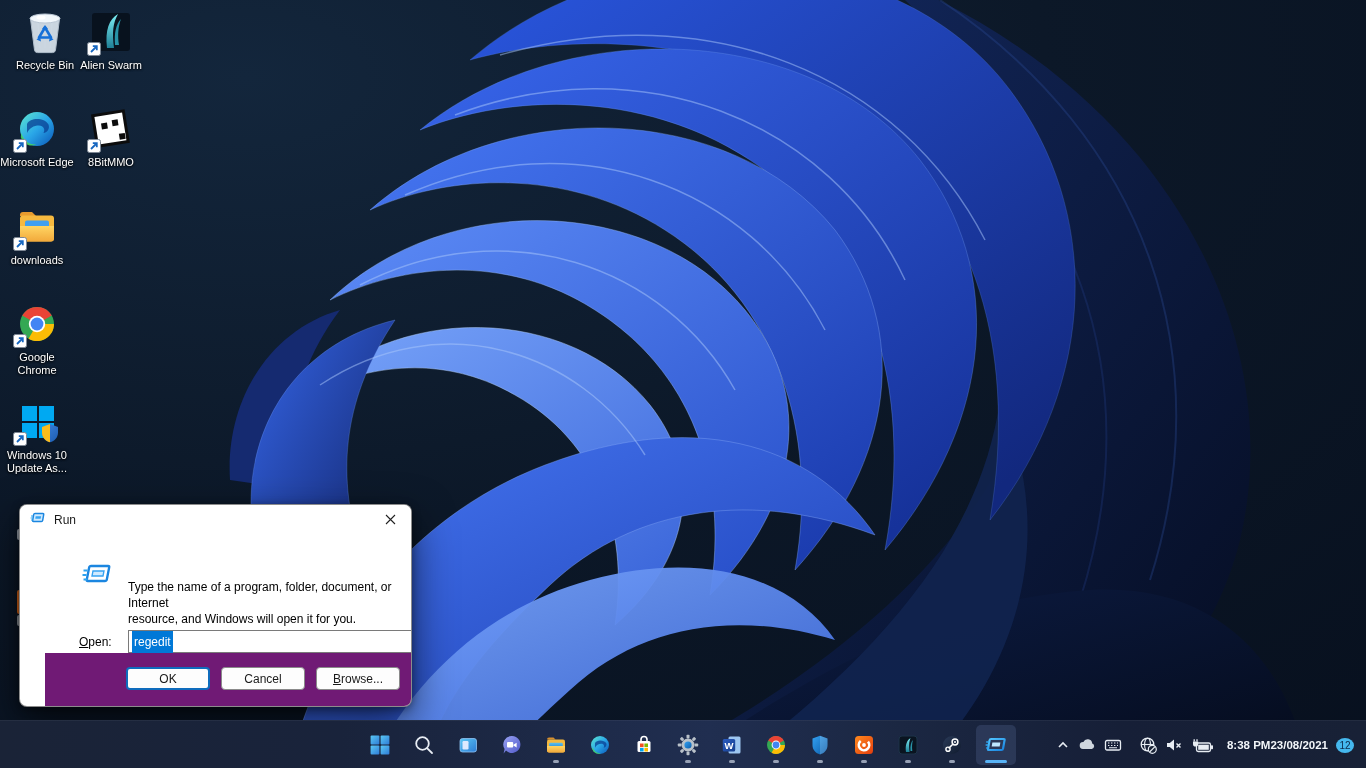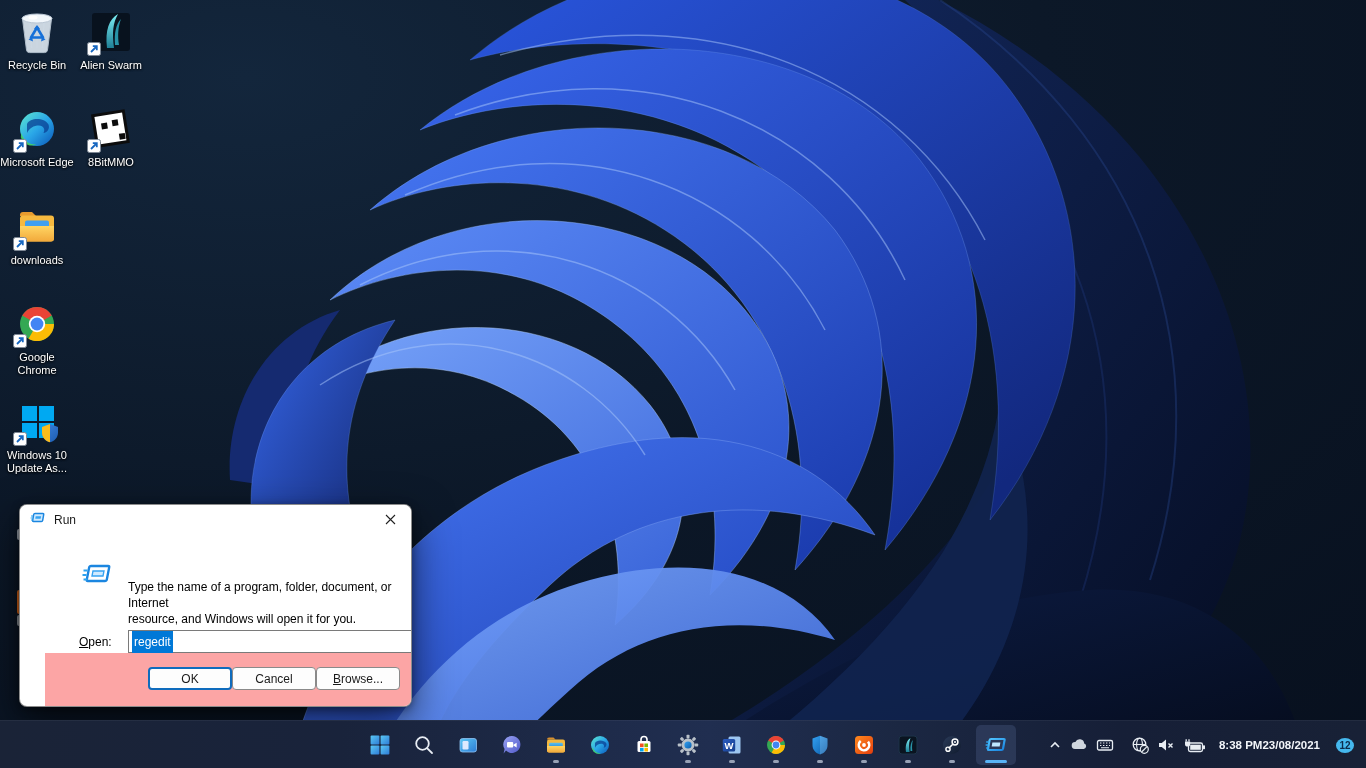--- a/index.html
+++ b/index.html
@@ -28,22 +28,22 @@
   .rd-close{width:41px;height:29px;border:none;background:transparent;display:flex;
             align-items:center;justify-content:center;cursor:default;}
   .rd-body{position:relative;height:119px;background:#fff;margin-left:48px;}
   .rd-bigicon{position:absolute;left:13px;top:24px;}
   .rd-desc{position:absolute;left:60px;top:45px;font-size:12px;line-height:16px;color:#000;}
   .rd-open-label{position:absolute;left:11px;top:101px;font-size:12px;color:#000;}
   .rd-combo{position:absolute;left:60px;top:96px;width:319px;height:23px;background:#fff;
             border:1px solid #7a7a7a;display:flex;align-items:center;padding:0 3px;}
   .rd-combo-value{font-size:12px;background:#0078d7;color:#fff;padding:4px 2px;flex:0 0 auto;}
   .rd-combo-chevron{margin-left:auto;display:flex;align-items:center;}
-  .rd-footer{height:55px;background:#fca5a5;display:flex;justify-content:flex-end;
-             align-items:flex-start;padding:14px 11px 0 0;margin-left:25px;}
+  .rd-footer{height:55px;background:#701a75;display:flex;justify-content:flex-end;
+             align-items:flex-start;gap:11px;padding:14px 11px 0 0;margin-left:25px;}
   .rd-btn{width:84px;height:23px;font-size:12px;font-family:"Liberation Sans",sans-serif;
           color:#1a1a1a;background:#fdfdfd;border:1px solid #8a8a8a;border-radius:4px;
           display:flex;align-items:center;justify-content:center;cursor:default;}
   .rd-btn.focused{border:2px solid #0f6cbd;}
   .u{text-decoration:underline;}
 
   
   .taskbar{position:absolute;left:0;bottom:0;width:1366px;height:48px;z-index:10;
            background:linear-gradient(90deg,#1a2337 0%,#19233b 25%,#202e50 52%,
                       #1b2742 66%,#161f37 82%,#182136 100%);
@@ -54,22 +54,22 @@
           cursor:default;padding:0;}
   .tb-app.active{background:rgba(155,185,245,.14);}
   .tb-dot{position:absolute;bottom:2px;left:50%;transform:translateX(-50%);
           width:6px;height:3px;border-radius:2px;background:#97a1b5;}
   .tb-dot.active-line{width:22px;background:#58b3f6;}
   .tb-tray{position:absolute;right:12px;top:0;height:48px;display:flex;align-items:center;}
   .tray-btn{border:none;background:transparent;padding:0;display:flex;align-items:center;
             justify-content:center;cursor:default;font-weight:bold;}
   .tray-clock{margin-left:10px;text-align:right;color:#f2f5f9;font-size:11.5px;
               line-height:14px;cursor:default;}
-  .tray-badge{margin-left:16px;width:18px;height:15px;border-radius:50%;background:#45b8ee;
-              color:#0c2b4a;font-size:10px;font-weight:bold;display:flex;align-items:center;
+  .tray-badge{margin-left:8px;width:18px;height:15px;border-radius:50%;background:#45b8ee;
+              color:#0c2b4a;font-size:10px;font-weight:normal;display:flex;align-items:center;
               justify-content:center;cursor:default;}
 </style>
 </head>
 <body>
 
 <div class="stage">
 
   <div class="wallpaper">
   <svg width="1366" height="768" viewBox="0 0 1366 768">
     <defs>
@@ -195,21 +195,21 @@
     <g fill="none" stroke="#a9c7fb" stroke-opacity=".5" stroke-width="1.5">
       <path d="M 500 55 C 710 -5 900 75 985 240"></path>
       <path d="M 455 115 C 640 45 830 120 905 280"></path>
       <path d="M 405 195 C 575 120 750 185 825 330"></path>
       <path d="M 360 285 C 505 210 665 265 735 390"></path>
       <path d="M 320 385 C 440 305 580 350 645 455"></path>
     </g>
   </svg>
   </div>
 
-  <div class="dicon" style="left:0;top:8px">
+  <div class="dicon" style="left:8px;top:8px">
     <div class="dicon-art">
       <svg width="48" height="48" viewBox="0 0 48 48">
         <path d="M9.5 11 L13.5 42 a3 3 0 0 0 3 2.6 H31.5 a3 3 0 0 0 3 -2.6 L38.5 11 Z" fill="#dfe9f2" opacity=".9" stroke="#c2cfdb"></path>
         <g stroke="#cdd9e4" stroke-width="1.2" opacity=".8">
           <line x1="17" y1="14" x2="18.5" y2="40"></line>
             <line x1="24" y1="14" x2="24" y2="40"></line>
           <line x1="31" y1="14" x2="29.5" y2="40"></line>
         </g>
         <ellipse cx="24" cy="10.5" rx="15" ry="4.5" fill="#f2f7fb" stroke="#b9c6d4"></ellipse>
         <ellipse cx="20" cy="9.5" rx="4.5" ry="2" fill="#ffffff"></ellipse>

